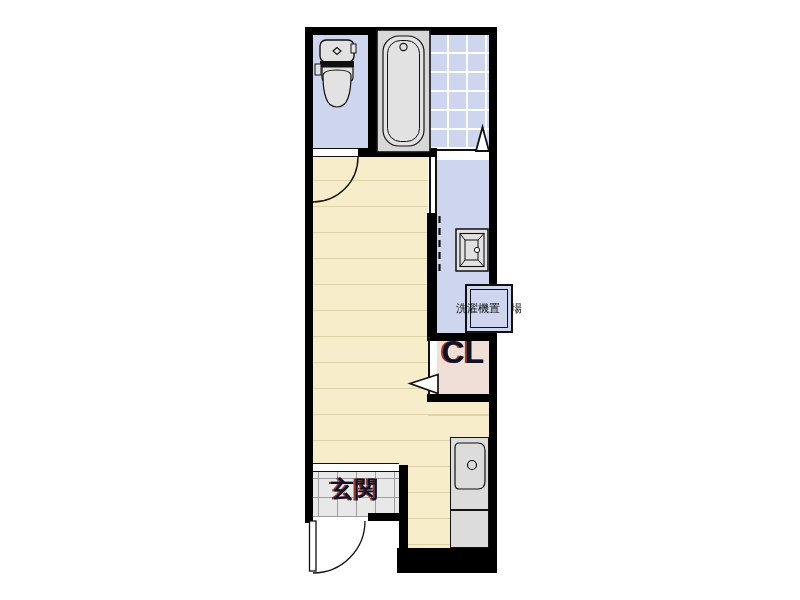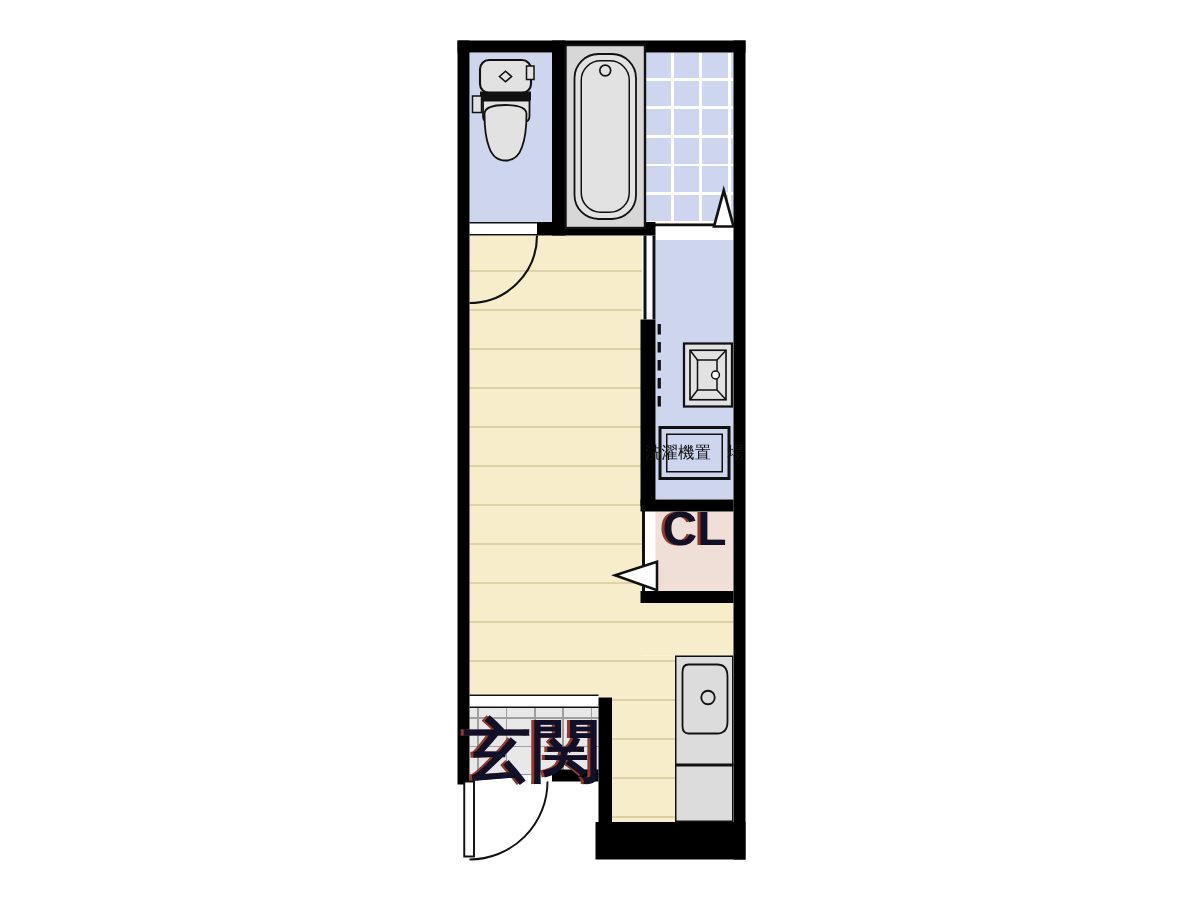--- a/index.html
+++ b/index.html
@@ -31,21 +31,21 @@
   .threshold{background:#fff;border-top:1px solid #111;border-bottom:1px solid #111;}
   .channel{background:#fff;border-left:2px solid #111;border-right:2px solid #111;}
   .step{background:#fff;border-top:1.5px solid #111;border-bottom:1.5px solid #111;}
   .counter{background:var(--counter-gray,#dcdcdc);border:1.5px solid #111;}
   .blackline{background:#111;}
   .big-label{
     color:var(--label-ink,#101028);
     text-shadow:-2px 0 0 var(--label-shadow,#95392c);
     font-weight:bold;text-align:center;line-height:1.05;
   }
-  #genkan-label{font-size:45px;letter-spacing:1px;}
+  #genkan-label{font-size:23px;letter-spacing:1px;}
   #cl-label{font-size:32px;font-stretch:condensed;}
   .washer-outer{border:2px solid #111;background:var(--lavender-floor,#cdd5ef);}
   .washer-inner{
     position:absolute;left:3px;top:3px;right:3px;bottom:3px;
     border:1.5px solid #111;display:flex;align-items:center;justify-content:center;
     text-align:center;font-size:11px;line-height:13px;color:#111;white-space:pre;
   }
   svg{position:absolute;left:0;top:0;pointer-events:none;}
 </style>
 </head>
@@ -77,21 +77,21 @@
   <div class="abs wall" style="left:427px;top:213px;width:10px;height:124px;"></div>
   <div class="abs wall" style="left:427px;top:333px;width:62px;height:8px;"></div>
   <div class="abs wall" style="left:427px;top:394px;width:62px;height:8px;"></div>
   <div class="abs blackline" style="left:428px;top:337px;width:2px;height:57px;"></div>
   <div class="abs wall" style="left:399px;top:465px;width:9px;height:83px;"></div>
   <div class="abs wall" style="left:368px;top:513px;width:31px;height:8px;"></div>
 
   <div class="abs counter" style="left:450px;top:437px;width:39px;height:111px;"></div>
   <div class="abs blackline" style="left:450px;top:509px;width:39px;height:2px;"></div>
 
-  <div class="abs washer-outer" style="left:439px;top:284px;width:48px;height:36px;">
+  <div class="abs washer-outer" style="left:465px;top:284px;width:48px;height:49px;">
     <div class="washer-inner"><span>洗濯機</span><br><span>置　場</span></div>
   </div>
 
   <div id="genkan-label" class="abs big-label" style="left:309px;top:477px;width:92px;height:40px;">玄関</div>
   <div id="cl-label" class="abs big-label" style="left:437px;top:336px;width:52px;height:38px;">CL</div>
 
   <svg width="800" height="600" viewBox="0 0 800 600">
 
     <g>
       <rect x="377" y="30" width="53" height="122" fill="#d7d7d7" stroke="#111" stroke-width="1.6"></rect>

